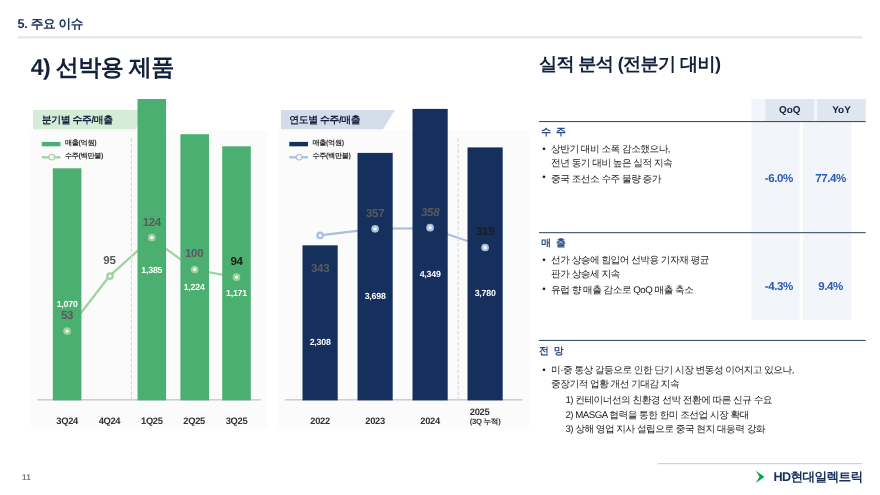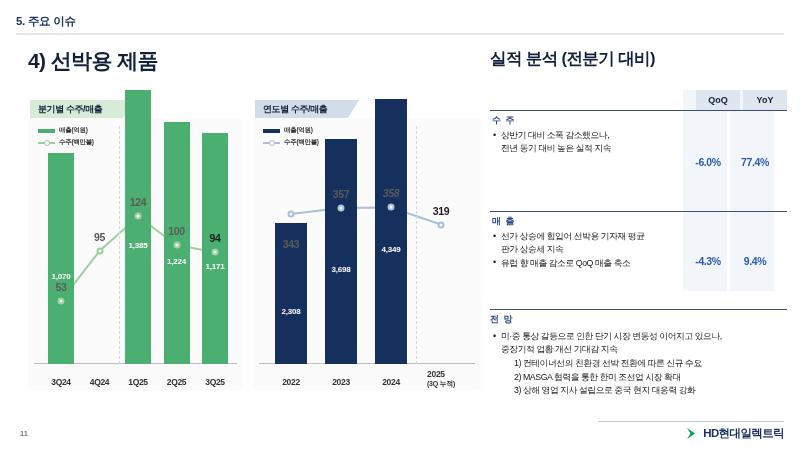--- a/index.html
+++ b/index.html
@@ -266,20 +266,23 @@
         </div>
         <div class="xtick" style="left: 38px;">2022</div>
         <div class="bar bar-navy" style="left: 72px; width: 32px; height: 225.402px;">
           <span class="bar-label">3,698</span>
         </div>
         <div class="xtick" style="left: 88px;">2023</div>
         <div class="bar bar-navy" style="left: 122px; width: 32px; height: 265.082px;">
           <span class="bar-label">4,349</span>
         </div>
         <div class="xtick" style="left: 138px;">2024</div>
+        <div class="bar bar-navy" style="left: 172px; width: 32px; height: 230.4px;">
+          <span class="bar-label">3,780</span>
+        </div>
         <div class="xtick" style="left: 188px;">2025<small>(3Q 누적)</small></div>
         <div class="marker marker-navy" style="left: 38px; top: 96.0372px;"></div>
         <div class="pt-label lbl-gray" style="left: 38px; top: 88.0372px; margin-top: 44px;">343</div>
         <div class="marker marker-navy" style="left: 88px; top: 89.9163px;"></div>
         <div class="pt-label lbl-gray" style="left: 88px; top: 81.9163px;">357</div>
         <div class="marker marker-navy" style="left: 138px; top: 89.4791px;"></div>
         <div class="pt-label lbl-gray" style="left: 138px; top: 81.4791px; font-style: italic;">358</div>
         <div class="marker marker-navy" style="left: 188px; top: 106.53px;"></div>
         <div class="pt-label lbl-dark" style="left: 188px; top: 98.5302px;">319</div>
       </div>
@@ -293,20 +296,21 @@
       <div class="th-label"></div>
       <div class="th">QoQ</div>
       <div class="th">YoY</div>
     </div>
 
     <div class="rowgroup" style="height:101px;">
       <div class="cat">수 주</div>
       <div class="rowbody" style="height:101px;">
         <ul class="bullets">
           <li>상반기 대비 소폭 감소했으나,<br>전년 동기 대비 높은 실적 지속</li>
+          <li>중국 조선소 수주 물량 증가</li>
         </ul>
         <div class="valcell">-6.0%</div>
         <div class="valcell">77.4%</div>
       </div>
     </div>
 
     <div class="rowgroup" style="height:98px;">
       <div class="cat">매 출</div>
       <div class="rowbody" style="height:98px;">
         <ul class="bullets">

